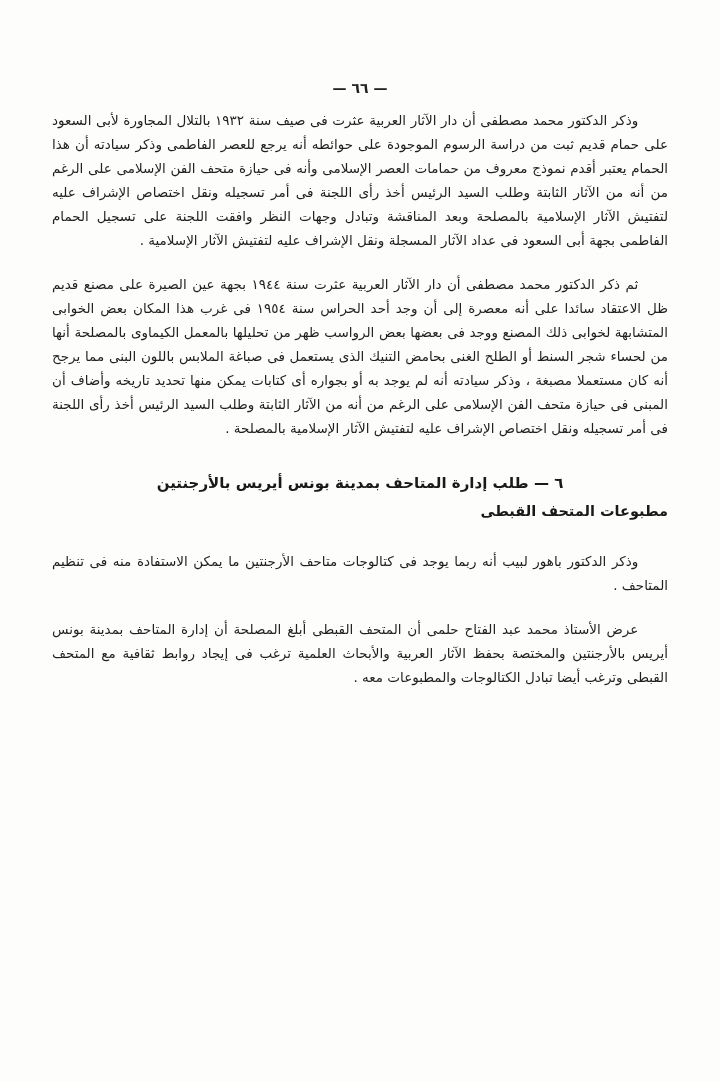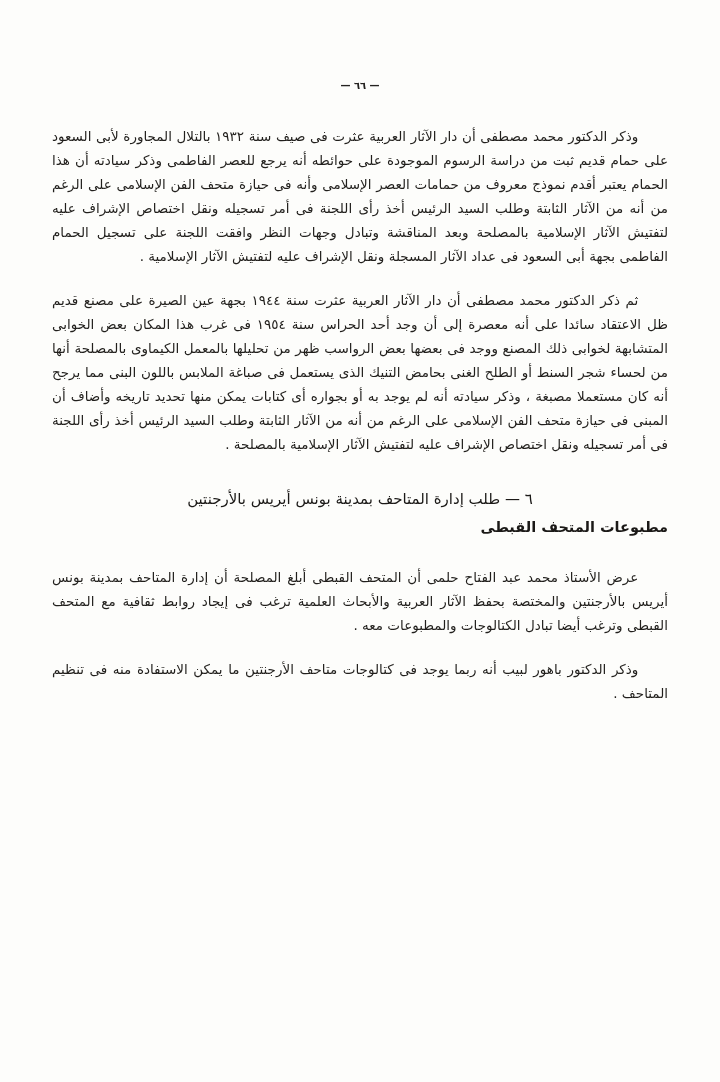--- a/index.html
+++ b/index.html
@@ -17,48 +17,48 @@
     color: #1c1a18;
     overflow: hidden;
     box-sizing: border-box;
   }
   .page-number {
     position: absolute;
     top: 80px;
     left: 0;
     right: 0;
     text-align: center;
-    font-size: 10px;
+    font-size: 14px;
     font-weight: bold;
     letter-spacing: 2px;
     color: #242220;
   }
   .text-block {
     position: absolute;
     top: 108px;
     right: 52px;
     left: 52px;
     direction: rtl;
     font-size: 13.5px;
     line-height: 1.78;
     text-align: justify;
     text-justify: inter-word;
     color: #211f1c;
   }
   .para {
-    margin: 16px 0 20px 0;
+    margin: 0 0 20px 0;
     text-indent: 2.2em;
   }
   .para:last-child {
     margin-bottom: 0;
   }
   .section-heading {
     margin: 30px 0 2px 0;
     text-align: center;
-    font-weight: normal;
+    font-weight: bold;
     font-size: 15px;
     text-indent: 0;
     color: #1b1917;
   }
   .section-subheading {
     margin: 0 0 24px 0;
     font-weight: bold;
     font-size: 14.5px;
     text-indent: 0;
     color: #1b1917;
@@ -75,19 +75,19 @@
 
     <p class="para">وذكر الدكتور محمد مصطفى أن دار الآثار العربية عثرت فى صيف سنة ١٩٣٢ بالتلال المجاورة لأبى السعود على حمام قديم ثبت من دراسة الرسوم الموجودة على حوائطه أنه يرجع للعصر الفاطمى وذكر سيادته أن هذا الحمام يعتبر أقدم نموذج معروف من حمامات العصر الإسلامى وأنه فى حيازة متحف الفن الإسلامى على الرغم من أنه من الآثار الثابتة وطلب السيد الرئيس أخذ رأى اللجنة فى أمر تسجيله ونقل اختصاص الإشراف عليه لتفتيش الآثار الإسلامية بالمصلحة وبعد المناقشة وتبادل وجهات النظر وافقت اللجنة على تسجيل الحمام الفاطمى بجهة أبى السعود فى عداد الآثار المسجلة ونقل الإشراف عليه لتفتيش الآثار الإسلامية .</p>
 
     <p class="para">ثم ذكر الدكتور محمد مصطفى أن دار الآثار العربية عثرت سنة ١٩٤٤ بجهة عين الصيرة على مصنع قديم ظل الاعتقاد سائدا على أنه معصرة إلى أن وجد أحد الحراس سنة ١٩٥٤ فى غرب هذا المكان بعض الخوابى المتشابهة لخوابى ذلك المصنع ووجد فى بعضها بعض الرواسب ظهر من تحليلها بالمعمل الكيماوى بالمصلحة أنها من لحساء شجر السنط أو الطلح الغنى بحامض التنيك الذى يستعمل فى صباغة الملابس باللون البنى مما يرجح أنه كان مستعملا مصبغة ، وذكر سيادته أنه لم يوجد به أو بجواره أى كتابات يمكن منها تحديد تاريخه وأضاف أن المبنى فى حيازة متحف الفن الإسلامى على الرغم من أنه من الآثار الثابتة وطلب السيد الرئيس أخذ رأى اللجنة فى أمر تسجيله ونقل اختصاص الإشراف عليه لتفتيش الآثار الإسلامية بالمصلحة .</p>
 
 
     <p class="section-heading">٦ — طلب إدارة المتاحف بمدينة بونس أيريس بالأرجنتين</p>
 
     <p class="section-subheading">مطبوعات المتحف القبطى</p>
 
+    <p class="para">وذكر الدكتور باهور لبيب أنه ربما يوجد فى كتالوجات متاحف الأرجنتين ما يمكن الاستفادة منه فى تنظيم المتاحف .</p>
+
     <p class="para">عرض الأستاذ محمد عبد الفتاح حلمى أن المتحف القبطى أبلغ المصلحة أن إدارة المتاحف بمدينة بونس أيريس بالأرجنتين والمختصة بحفظ الآثار العربية والأبحاث العلمية ترغب فى إيجاد روابط ثقافية مع المتحف القبطى وترغب أيضا تبادل الكتالوجات والمطبوعات معه .</p>
-
-    <p class="para">وذكر الدكتور باهور لبيب أنه ربما يوجد فى كتالوجات متاحف الأرجنتين ما يمكن الاستفادة منه فى تنظيم المتاحف .</p>
 
 
   </div>
 </div>
 
 </body></html>

